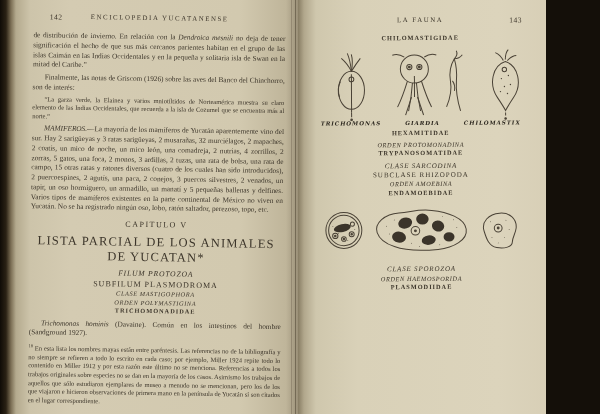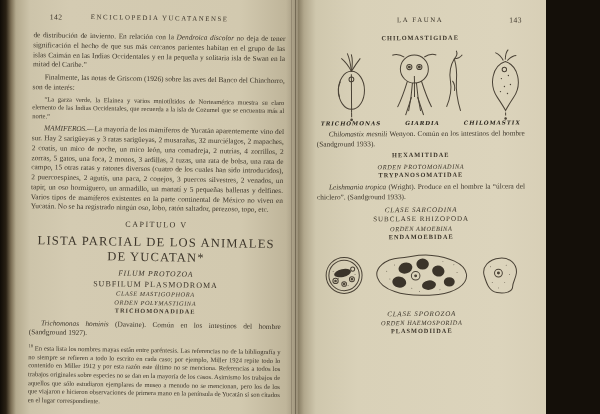--- a/index.html
+++ b/index.html
@@ -56,21 +56,21 @@
 </head>
 <body>
 
 <div class="page page-left">
   <div class="content">
     <div class="hdr">
       <span class="folio">142</span>
       <span class="running">ENCICLOPEDIA YUCATANENSE</span>
     </div>
 
-    <p><span>de distribución de invierno. En relación con la </span><span class="it">Dendroica discolor</span><span> no deja de tener significación el hecho de que sus más cercanos parientes habitan en el grupo de las islas Caimán en las Indias Occidentales y en la pequeña y solitaria isla de Swan en la mitad del Caribe.”</span></p>
+    <p><span>de distribución de invierno. En relación con la </span><span class="it">Dendroica mesnili</span><span> no deja de tener significación el hecho de que sus más cercanos parientes habitan en el grupo de las islas Caimán en las Indias Occidentales y en la pequeña y solitaria isla de Swan en la mitad del Caribe.”</span></p>
     <p class="ind">Finalmente, las notas de Griscom (1926) sobre las aves del Banco del Chinchorro, son de interés:</p>
     <p class="small ind">“La garza verde, la Elainea y varios mniotíltidos de Norteamérica muestra su claro elemento de las Indias Occidentales, que recuerda a la isla de Cozumel que se encuentra más al norte.”</p>
     <p class="ind"><span class="it">MAMIFEROS.</span><span>—La mayoría de los mamíferos de Yucatán aparentemente vino del sur. Hay 2 sarigüeyas y 3 ratas sarigüeyas, 2 musarañas, 32 murciélagos, 2 mapaches, 2 coatís, un mico de noche, un mico león, una comadreja, 2 nutrias, 4 zorrillos, 2 zorras, 5 gatos, una foca, 2 monos, 3 ardillas, 2 tuzas, una rata de bolsa, una rata de campo, 15 otras ratas y ratones diversos (cuatro de los cuales han sido introducidos), 2 puercoespines, 2 agutís, una paca, 2 conejos, 3 puercos silvestres, 2 venados, un tapir, un oso hormiguero, un armadillo, un manatí y 5 pequeñas ballenas y delfines. Varios tipos de mamíferos existentes en la parte continental de México no viven en Yucatán. No se ha registrado ningún oso, lobo, ratón saltador, perezoso, topo, etc.</span></p>
 
     <p class="c chapter">CAPITULO V</p>
     <p class="c big-title">
       <span>LISTA PARCIAL DE LOS ANIMALES</span><br>
       <span>DE YUCATAN*</span>
     </p>
     <p class="c h-it">FILUM PROTOZOA</p>
@@ -163,26 +163,24 @@
           </g>
         </svg>
       </div>
     </div>
     <div class="figrow" style="margin-top:-4px;margin-bottom:3px;">
       <span class="figlabel">TRICHOMONAS</span>
       <span class="figlabel">GIARDIA</span>
       <span class="figlabel">CHILOMASTIX</span>
     </div>
 
-    <p class="ind"><span class="it">Chilomastix mesnili</span><span> Wenyon. Común en los intestinos del hombre (Sandground 1933).</span></p>
     <p class="c h-fam" style="margin-bottom:2px">HEXAMITIDAE</p>
 
     <p class="c h-sm-it" style="margin-top:3px">ORDEN PROTOMONADINA</p>
     <p class="c h-fam" style="margin-bottom:2px">TRYPANOSOMATIDAE</p>
-    <p class="ind"><span class="it">Leishmania tropica</span><span> (Wright). Produce en el hombre la “úlcera del chiclero”. (Sandground 1933).</span></p>
 
     <p class="c h-it" style="margin-top:4px;font-size:7px">CLASE SARCODINA</p>
     <p class="c h-caps" style="font-size:7px">SUBCLASE RHIZOPODA</p>
     <p class="c h-sm-it">ORDEN AMOEBINA</p>
     <p class="c h-fam" style="margin-bottom:0">ENDAMOEBIDAE</p>
 
     <div class="figrow" style="align-items:center;">
       <svg width="58" height="54" viewBox="0 0 58 54">
         <g fill="none" stroke="#4a4236" stroke-width="1">
           <circle cx="29" cy="27" r="23"></circle>

